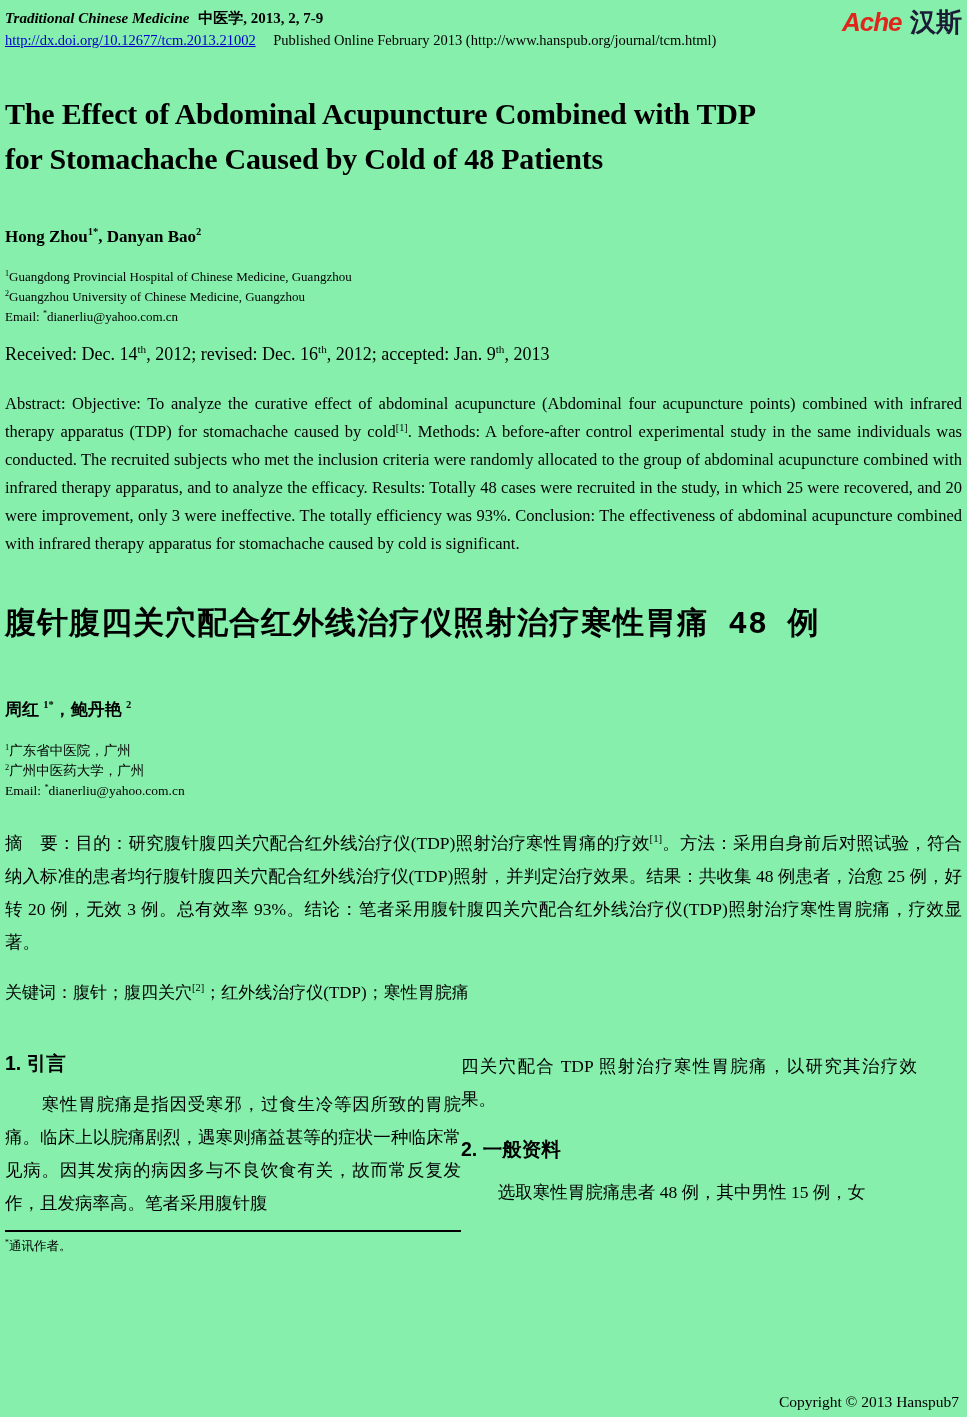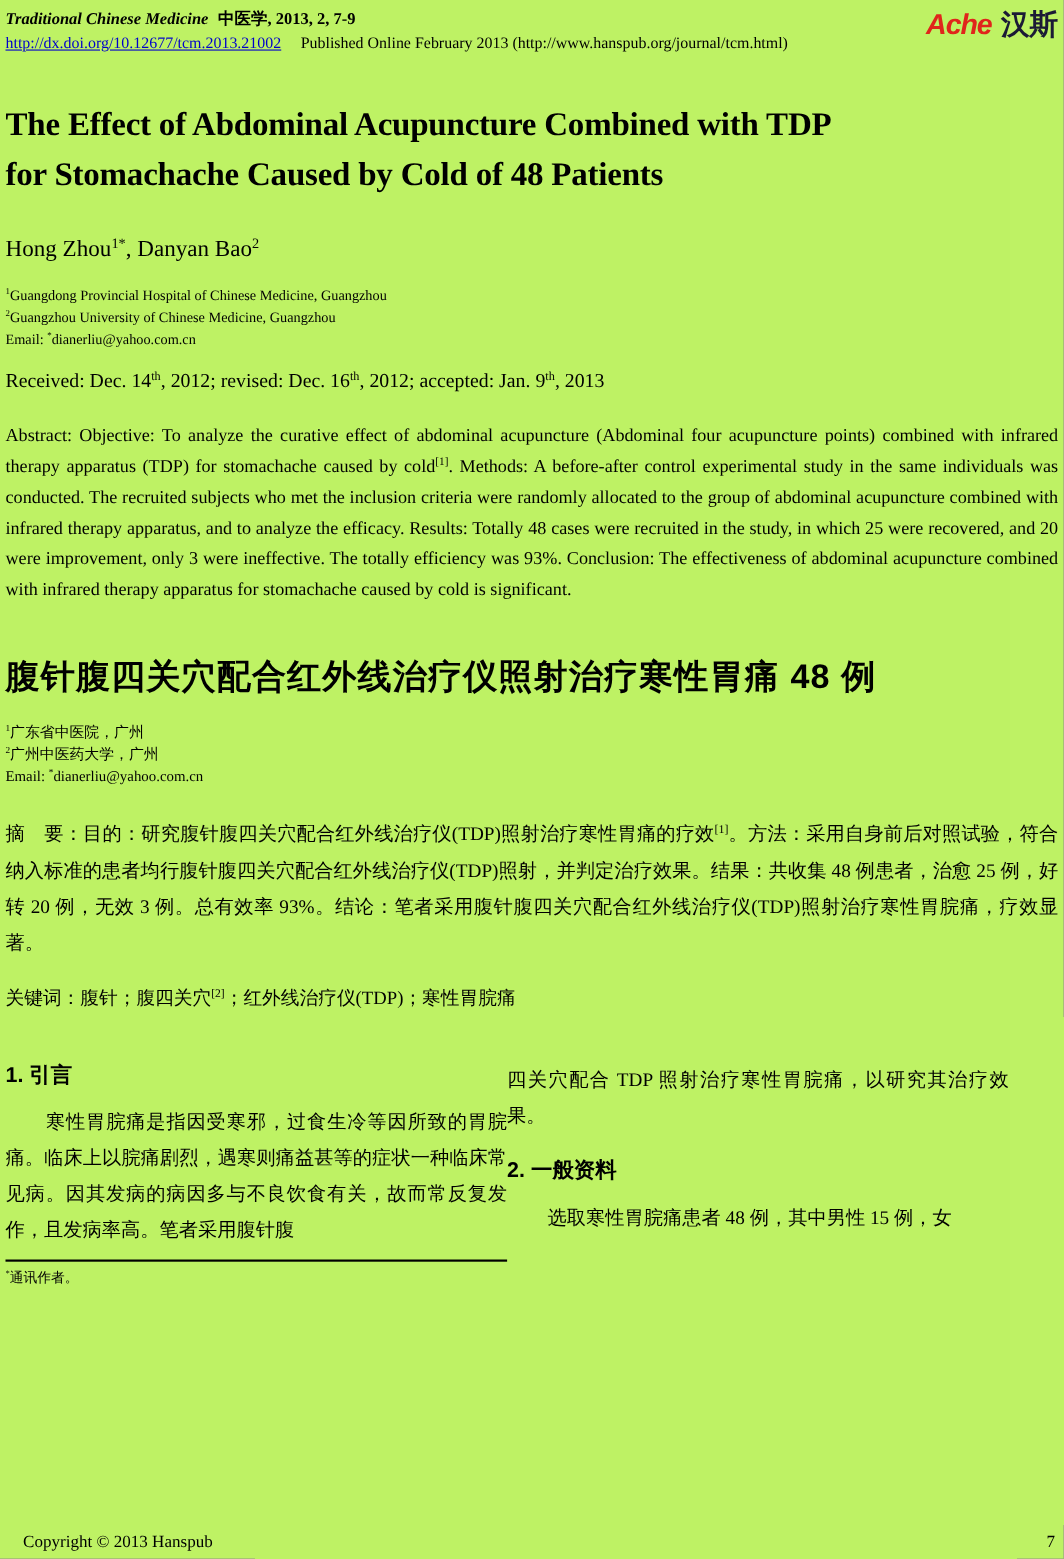--- a/index.html
+++ b/index.html
@@ -1,68 +1,68 @@
 <!DOCTYPE html>
 <html><head>
 <meta charset="utf-8">
 <style>
   * { margin:0; padding:0; box-sizing:border-box; }
   html,body { background:#888; }
   .page {
     position:relative;
     width:967px; height:1417px;
     margin:0 auto;
-    background:#bef264;
+    background:#86efac;
     color:#000;
     font-family:"Liberation Serif","DejaVu Serif",serif;
     padding:7px 5px 0 5px;
     overflow:hidden;
   }
   
   .hdr { display:flex; justify-content:space-between; align-items:flex-start; }
   .hdr-l1 { font-size:15px; font-weight:bold; line-height:22px; }
   .journal-en { font-style:italic; }
   .journal-meta { font-style:normal; margin-left:5px; }
   .hdr-l2 { font-size:14.5px; line-height:22px; }
   .doi-link { color:#0000cc; text-decoration:underline; cursor:pointer; }
   .published { margin-left:14px; color:#000; }
   .logo { white-space:nowrap; font-size:26px; font-weight:bold; line-height:26px; margin-top:2px; }
   .logo-hans { color:#e0251b; font-style:italic; font-family:"Liberation Sans","DejaVu Sans",sans-serif; letter-spacing:-1px; }
   .logo-cn { color:#1b1b35; font-family:"Liberation Sans","DejaVu Sans",sans-serif; margin-left:2px; }
   
   .title-en { font-size:30px; font-weight:bold; line-height:45px; margin-top:40px; letter-spacing:-0.2px; }
-  .authors-en { font-size:21px; font-weight:normal; margin-top:33px; }
+  .authors-en { font-size:17px; font-weight:bold; margin-top:46px; }
   .affil-en { font-size:13px; line-height:20px; margin-top:20px; }
   .received-en { font-size:18px; margin-top:17px; }
   .abstract { text-align:justify; }
   .abstract.en { font-size:16.5px; line-height:28px; margin-top:25px; }
   .keywords.en { font-size:16.5px; line-height:28px; margin-top:26px; padding-left:100px; text-indent:-100px; }
   .en .b { font-weight:normal; }
   
   .title-cn { font-size:31px; font-weight:bold; margin-top:44px;
-              font-family:Liberation Sans, sans-serif; letter-spacing:1px; }
+              font-family:Liberation Mono, monospace; letter-spacing:1px; }
   .authors-cn { font-size:17px; font-weight:bold; margin-top:54px; }
   .affil-cn { font-size:13.5px; line-height:20px; margin-top:20px; }
   .received-cn { font-size:14px; margin-top:22px; }
   .abstract.cn { font-size:17.5px; line-height:33px; margin-top:26px; }
   .keywords.cn { font-size:17px; margin-top:22px; }
   .cn .b, .cn-label { font-weight:normal; font-family:"Liberation Sans","DejaVu Sans",sans-serif; }
   
   .columns { display:flex; margin-top:46px; }
   .col { width:456px; font-size:17.5px; line-height:33px; text-align:justify; }
   .col h2 { font-size:19.5px; line-height:26px; font-weight:bold;
             font-family:"Liberation Sans","DejaVu Sans",sans-serif; text-align:left; }
   .col.left h2 { margin-bottom:12px; }
   .col.right h2 { margin-top:20px; margin-bottom:14px; }
   .col p.indent { text-indent:2.1em; }
   .footnote-rule { border-top:2px solid #000; margin-top:10px; width:100%; }
   .footnote { font-size:12.5px; padding-top:5px; text-align:left; line-height:18px; }
   
   .pfooter { position:absolute; left:21px; right:8px; bottom:6px;
-             display:flex; justify-content:space-between; font-size:15.5px; }
+             display:flex; justify-content:flex-end; font-size:15.5px; }
   sup { font-size:62%; line-height:0; }
 </style>
 </head>
 <body>
 
 <div class="page">
 
   <div class="hdr">
     <div>
       <div class="hdr-l1">
@@ -93,20 +93,21 @@
     <div>Email: <sup>*</sup>dianerliu@yahoo.com.cn</div>
   </div>
 
   <div class="received-en">Received: Dec. 14<sup>th</sup>, 2012; revised: Dec. 16<sup>th</sup>, 2012; accepted: Jan. 9<sup>th</sup>, 2013</div>
 
   <p class="abstract en"><span class="b">Abstract: Objective: </span><span>To analyze the curative effect of abdominal acupuncture (Abdominal four acupuncture points) combined with infrared therapy apparatus (TDP) for stomachache caused by cold<sup>[1]</sup>. </span><span class="b">Methods: </span><span>A before-after control experimental study in the same individuals was conducted. The recruited subjects who met the inclusion criteria were randomly allocated to the group of abdominal acupuncture combined with infrared therapy apparatus, and to analyze the efficacy. </span><span class="b">Results: </span><span>Totally 48 cases were recruited in the study, in which 25 were recovered, and 20 were improvement, only 3 were ineffective. The totally efficiency was 93%. </span><span class="b">Conclusion: </span><span>The effectiveness of abdominal acupuncture combined with infrared therapy apparatus for stomachache caused by cold is significant.</span></p>
 
 
   <h1 class="title-cn">腹针腹四关穴配合红外线治疗仪照射治疗寒性胃痛 48 例</h1>
 
+  <div class="authors-cn">周红 <sup>1*</sup>，鲍丹艳 <sup>2</sup></div>
 
   <div class="affil-cn">
     <div><sup>1</sup>广东省中医院，广州</div>
     <div><sup>2</sup>广州中医药大学，广州</div>
     <div>Email: <sup>*</sup>dianerliu@yahoo.com.cn</div>
   </div>
 
 
   <p class="abstract cn"><span class="b">摘　要：</span><span class="b">目的：</span><span>研究腹针腹四关穴配合红外线治疗仪(TDP)照射治疗寒性胃痛的疗效<sup>[1]</sup>。</span><span class="b">方法：</span><span>采用自身前后对照试验，符合纳入标准的患者均行腹针腹四关穴配合红外线治疗仪(TDP)照射，并判定治疗效果。</span><span class="b">结果：</span><span>共收集 48 例患者，治愈 25 例，好转 20 例，无效 3 例。总有效率 93%。</span><span class="b">结论：</span><span>笔者采用腹针腹四关穴配合红外线治疗仪(TDP)照射治疗寒性胃脘痛，疗效显著。</span></p>
 

